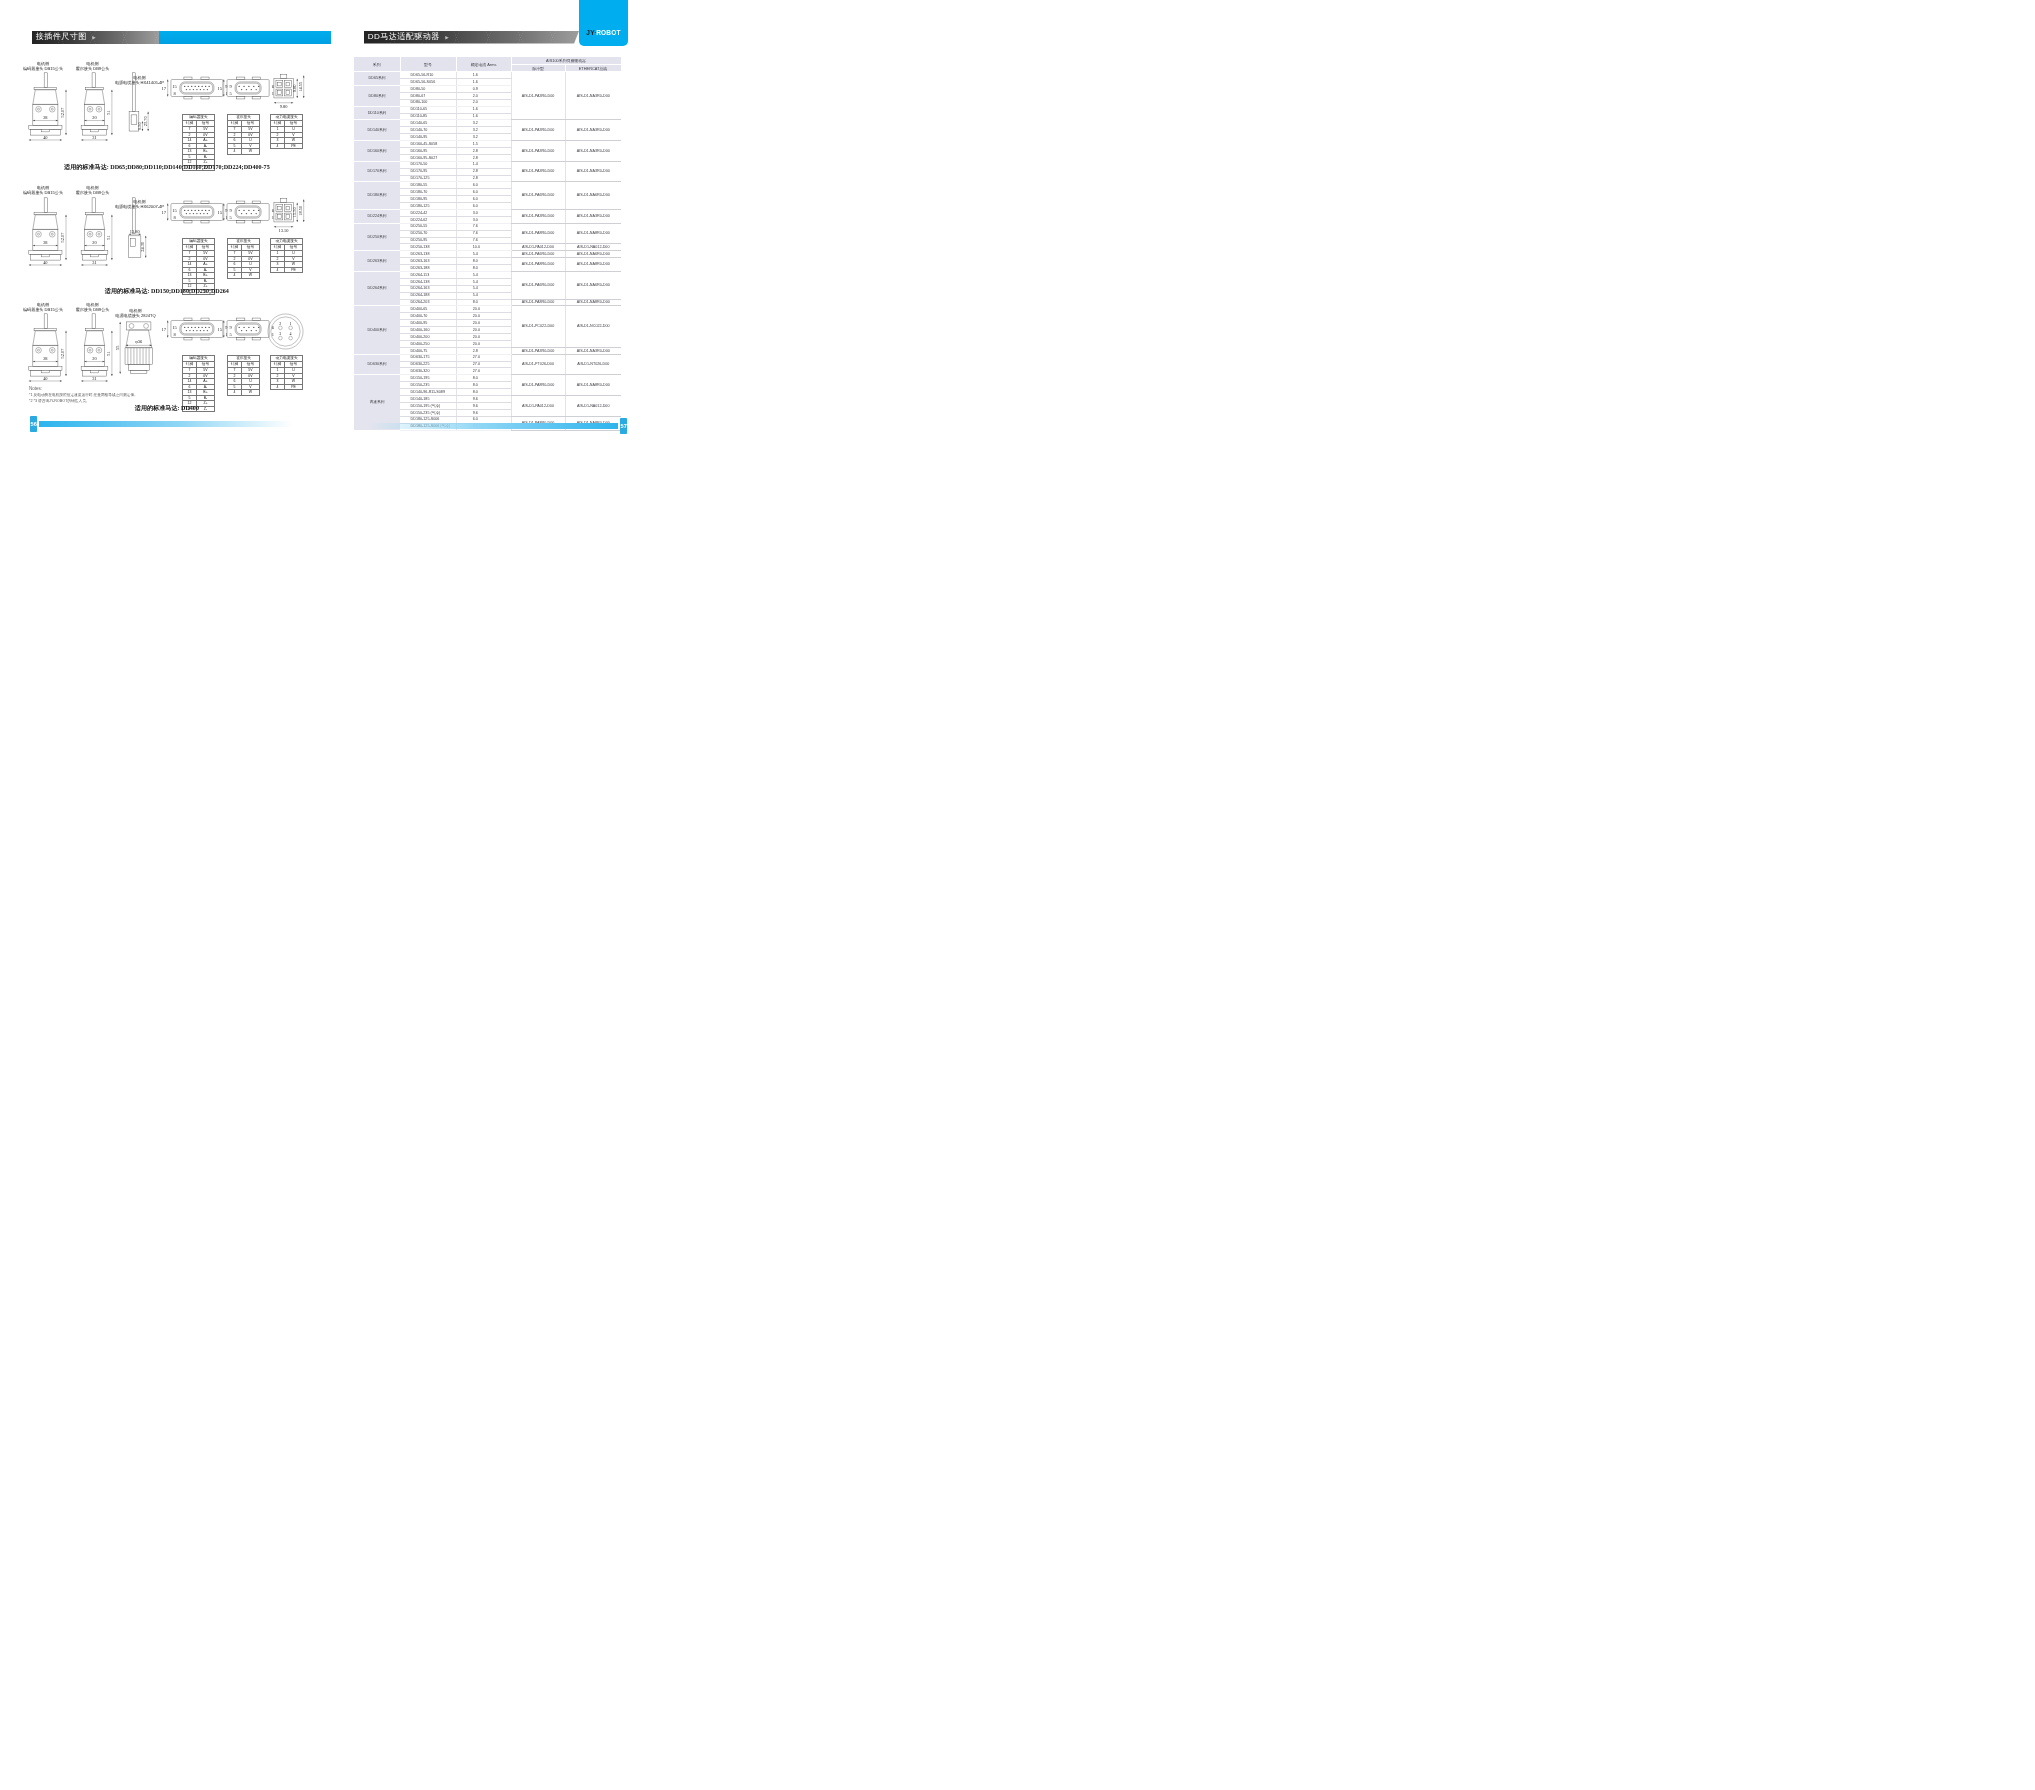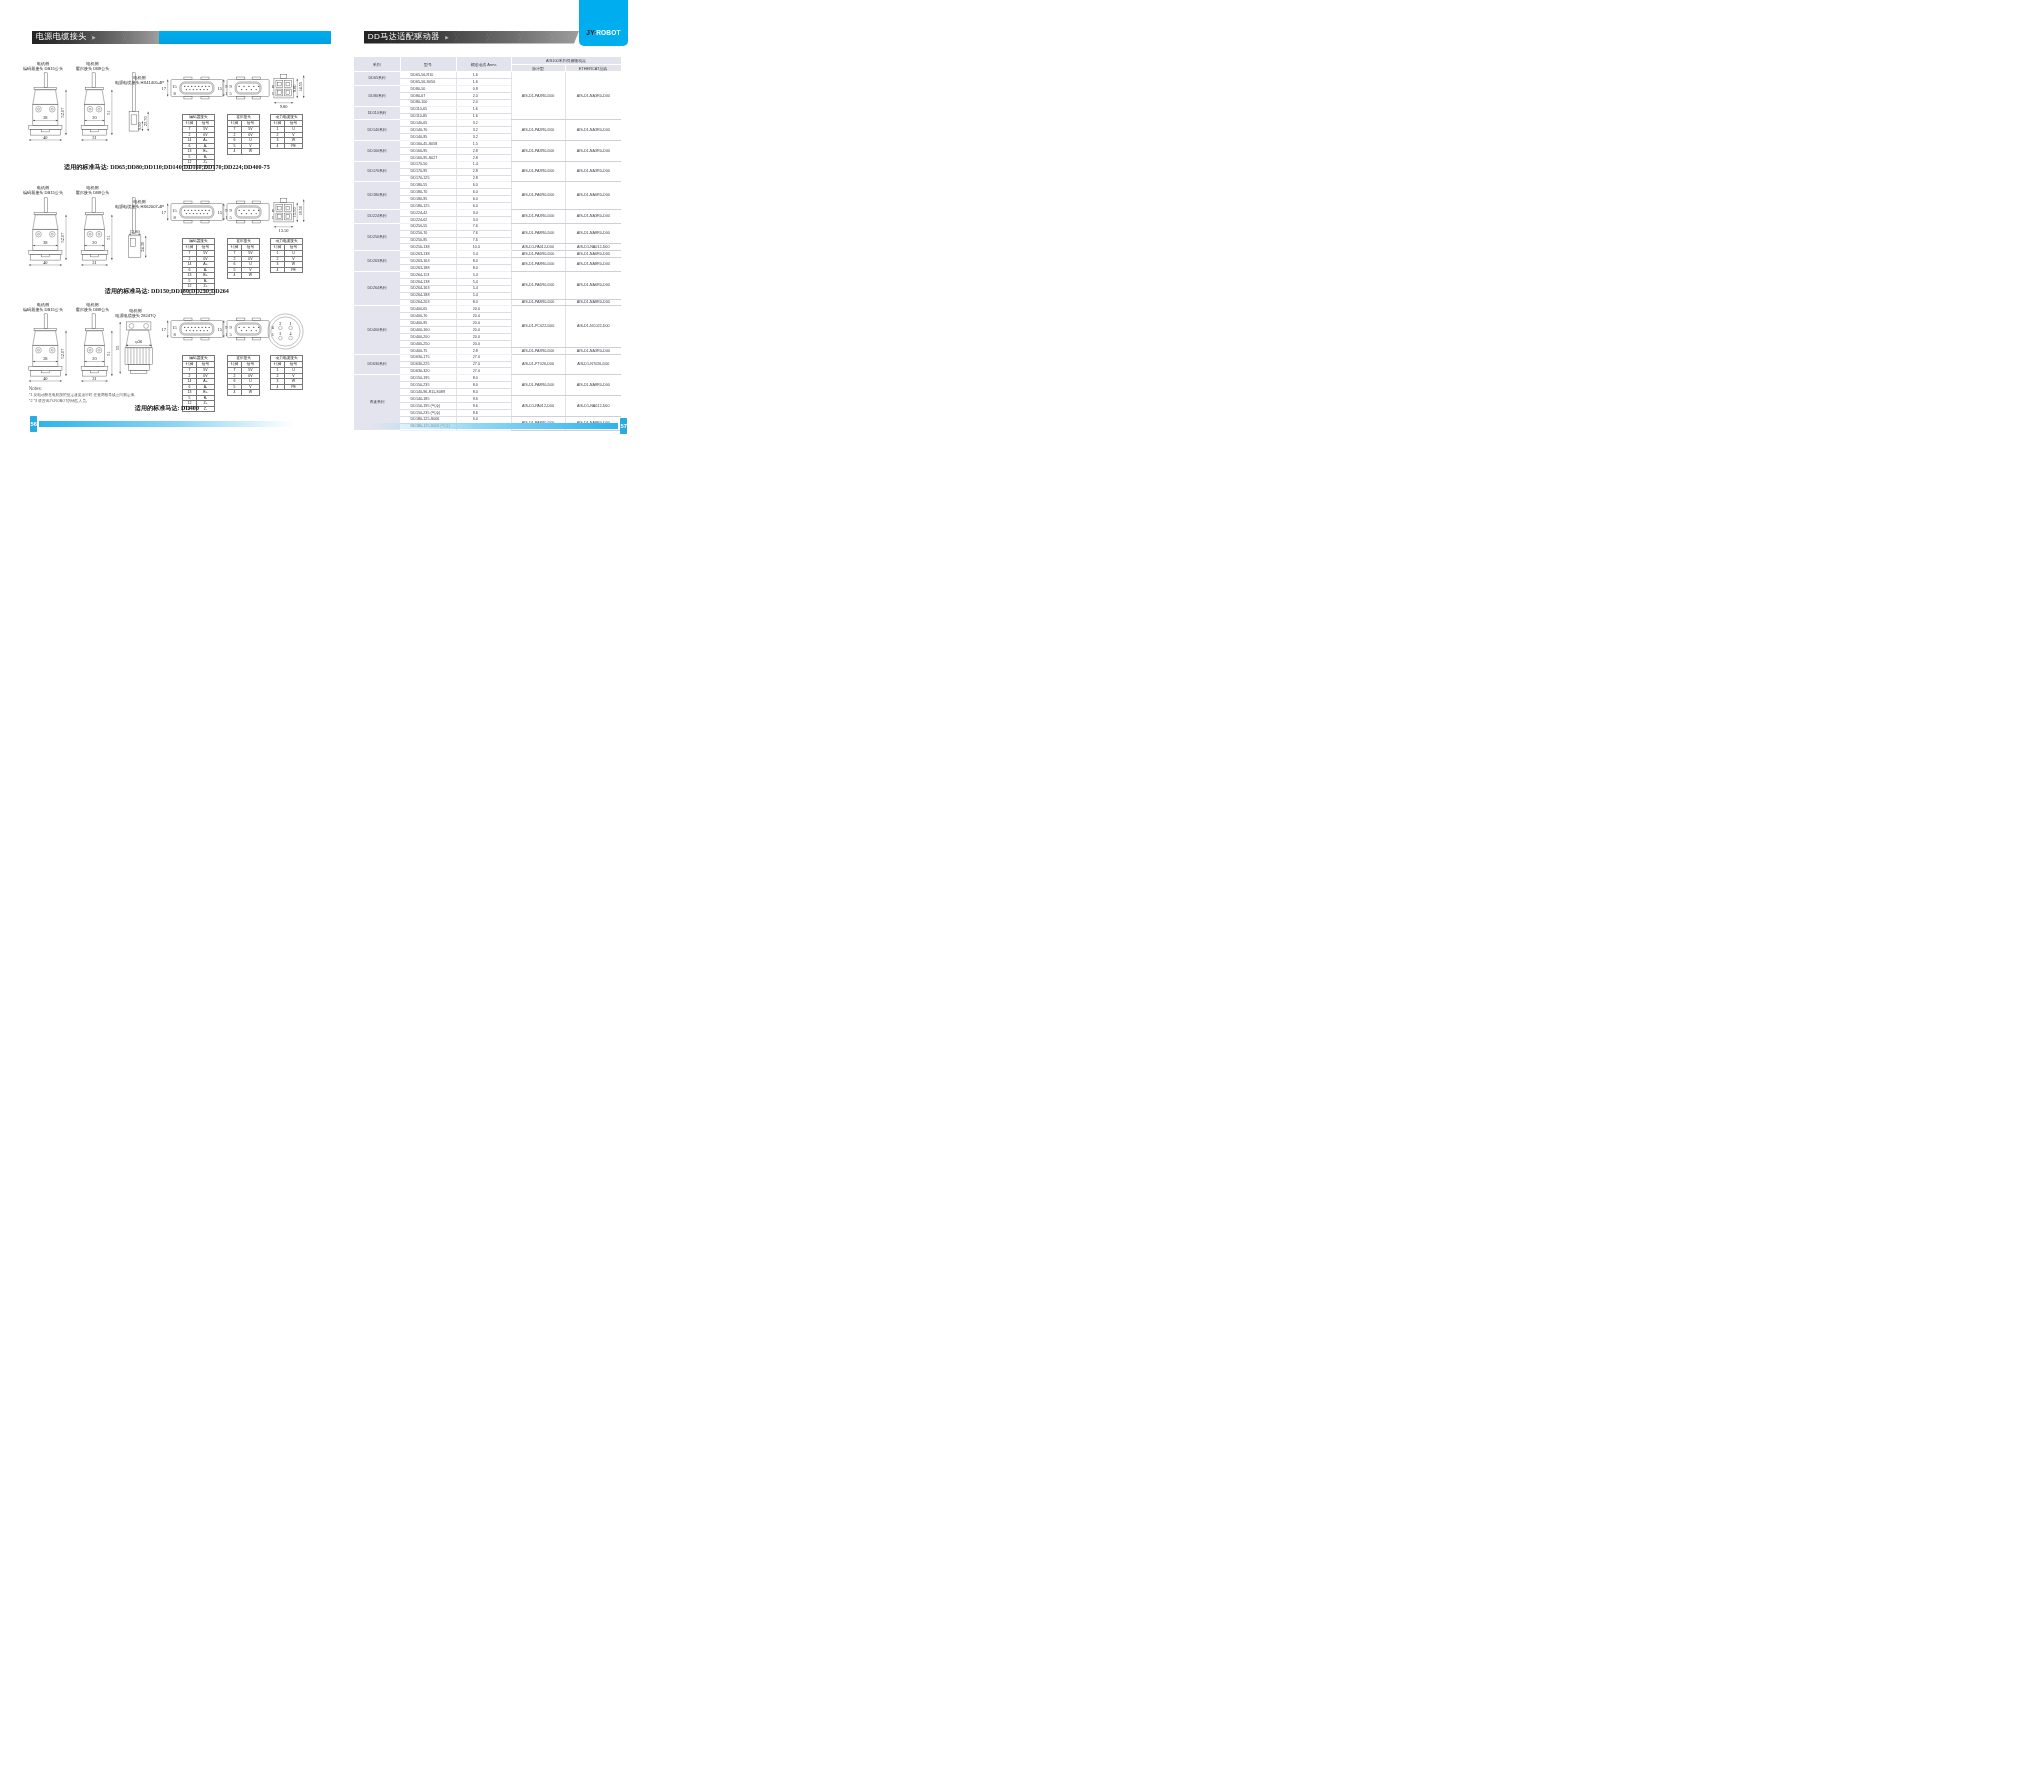--- a/index.html
+++ b/index.html
@@ -59,21 +59,21 @@
              background:linear-gradient(90deg,#2DB4ED 0%,#8fd6f5 55%,rgba(255,255,255,0) 100%);}
   .footbar-r{position:absolute;left:368px;top:423px;width:250px;height:5.7px;
              background:linear-gradient(270deg,#2DB4ED 0%,#8fd6f5 55%,rgba(255,255,255,0) 100%);}
 </style>
 </head>
 <body>
 
 <div class="page">
 
   <div class="banner banner-left">
-    <span class="t">电源电缆接头</span><span class="arr">▶</span>
+    <span class="t">接插件尺寸图</span><span class="arr">▶</span>
   </div>
   <div class="bluebar" style="left:159px;width:172px;"></div>
 
   <div class="banner banner-right">
     <span class="t">DD马达适配驱动器</span><span class="arr">▶</span>
   </div>
 
   <div class="logo-box">
     <div class="logo-text"><span class="jy">JY</span><span class="dot">▪</span><span class="robot">ROBOT</span></div>
   </div>

